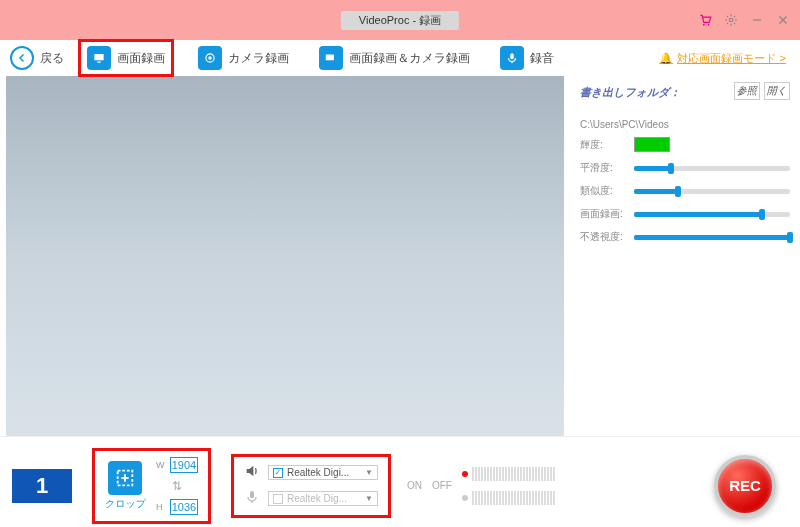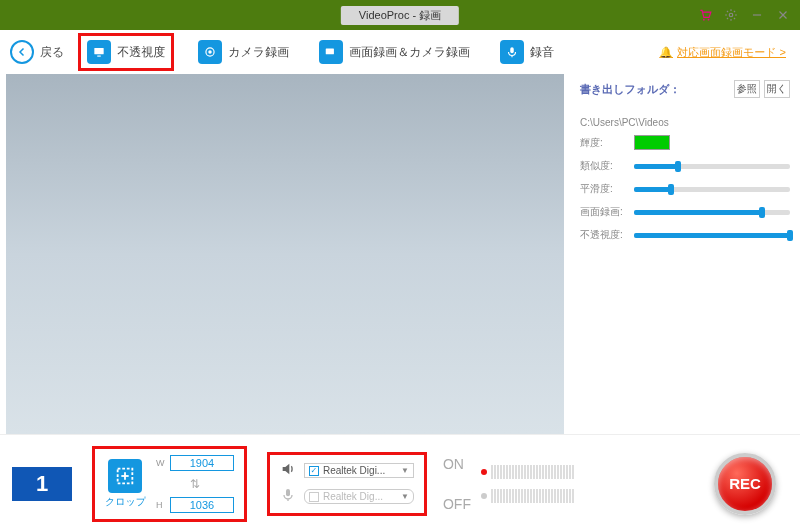--- a/index.html
+++ b/index.html
@@ -1,39 +1,39 @@
 <!DOCTYPE html>
 <html><head>
 <meta charset="utf-8">
 <style>
 * { margin: 0; padding: 0; box-sizing: border-box; font-family: "Meiryo", sans-serif; }
 body { width: 800px; height: 527px; background: #fff; overflow: hidden; position: relative; }
 
-.titlebar { height: 30px; background: #4d7c0f; position: relative; display: flex; align-items: center; }
+.titlebar { height: 40px; background: #fca5a5; position: relative; display: flex; align-items: center; }
 .title-center { position: absolute; left: 50%; transform: translateX(-50%); background: #d8d8d8; padding: 2px 18px; font-size: 11px; color: #333; border-radius: 2px; }
 .title-right { position: absolute; right: 0; display: flex; align-items: center; gap: 8px; padding-right: 8px; }
 .title-right .ico { width: 18px; height: 18px; display: flex; align-items: center; justify-content: center; cursor: pointer; color: #888; }
 .title-right .ico svg { width: 14px; height: 14px; }
 
-.topbar { height: 44px; display: flex; align-items: center; padding: 0 10px; position: relative; }
+.topbar { height: 36px; display: flex; align-items: center; padding: 0 10px; position: relative; }
 .back { display: flex; align-items: center; gap: 6px; color: #555; font-size: 12px; cursor: pointer; }
 .back-circ { width: 24px; height: 24px; border: 2px solid #1497e0; border-radius: 50%; display: flex; align-items: center; justify-content: center; color: #1497e0; }
 .modes { display: flex; gap: 18px; margin-left: 14px; }
 .mode { display: flex; align-items: center; gap: 6px; font-size: 12px; color: #444; cursor: pointer; padding: 4px 6px; }
 .mode .micon { width: 24px; height: 24px; background: #1497e0; border-radius: 4px; display: flex; align-items: center; justify-content: center; }
 .mode .micon svg { width: 14px; height: 14px; fill: #fff; }
 .mode.hl { border: 3px solid #e11; }
 .right-link { position: absolute; right: 14px; display: flex; align-items: center; gap: 4px; font-size: 11px; color: #f59b14; cursor: pointer; }
 .right-link .bell { color: #f59b14; }
 .right-link span { text-decoration: underline; }
 
 .mainrow { display: flex; height: 360px; }
 .preview { flex: 1; background: linear-gradient(180deg, #a8b5c0 0%, #c9d4dd 50%, #d9e2e8 100%); margin: 0 6px 0 6px; }
 .sidepanel { width: 230px; padding: 6px 10px; font-size: 11px; color: #555; }
-.sp-row1 { display: flex; align-items: center; justify-content: space-between; }
+.sp-row1 { display: flex; align-items: flex-end; justify-content: space-between; font-style: italic; }
 .sp-row1 .title { color: #5b6bb5; font-weight: bold; }
 .sp-row1 .btns { display: flex; gap: 4px; }
 .sp-row1 .btn { border: 1px solid #ccc; padding: 1px 2px; font-size: 10px; cursor: pointer; background: #fff; }
 .sp-path { margin-top: 19px; color: #888; font-size: 10px; }
 .sp-chk { margin-top: 10px; display: flex; align-items: center; gap: 5px; color: #aaa; font-size: 10px; }
 .sp-chk .box { width: 11px; height: 11px; border: 1px solid #ccc; }
 .sliders { margin-top: 7px; }
 .srow { display: flex; align-items: center; gap: 8px; margin-bottom: 9px; }
 .srow .lab { width: 46px; font-size: 10px; color: #888; }
 .srow .track { flex: 1; height: 5px; background: #ddd; position: relative; border-radius: 2px; }
@@ -44,37 +44,37 @@
 .bottombar { height: 98px; background: #fff; border-top: 1px solid #eee; display: flex; align-items: center; padding: 0 12px; position: relative; }
 .num1 { width: 60px; height: 34px; background: #1057b5; color: #fff; display: flex; align-items: center; justify-content: center; font-size: 22px; font-weight: bold; margin-right: 20px; }
 .cropbox { border: 3px solid #e11; padding: 6px 10px; display: flex; align-items: center; gap: 10px; margin-right: 20px; }
 .cropbtn { display: flex; flex-direction: column; align-items: center; gap: 2px; cursor: pointer; }
 .cropbtn .ci { width: 34px; height: 34px; background: #1497e0; border-radius: 4px; display: flex; align-items: center; justify-content: center; }
 .cropbtn .ci svg { width: 22px; height: 22px; stroke: #fff; fill: none; }
 .cropbtn .cl { font-size: 10px; color: #1497e0; }
 .wh { display: flex; flex-direction: column; gap: 6px; }
 .whrow { display: flex; align-items: center; gap: 4px; }
 .whrow .k { font-size: 9px; color: #999; width: 10px; }
-.whrow .v { border: 1px solid #1497e0; color: #1497e0; font-size: 11px; padding: 1px 0; width: 64px; text-align: center; }
+.whrow .v { border: 1px solid #1497e0; color: #1497e0; font-size: 11px; padding: 1px 0; width: 28px; text-align: center; }
 .link-ic { font-size: 12px; color: #aaa; align-self: center; }
 
 .audiobox { border: 3px solid #e11; padding: 6px 10px; display: flex; align-items: center; gap: 10px; margin-right: 16px; }
 .aud-col { display: flex; flex-direction: column; gap: 6px; }
 .aud-row { display: flex; align-items: center; gap: 6px; }
 .aud-row .aic { width: 18px; color: #666; }
 .aud-row .aic svg { width: 16px; height: 16px; fill: #666; }
 .aud-row.disabled .aic svg { fill: #bbb; }
 .aud-sel { display: flex; align-items: center; border: 1px solid #ccc; padding: 1px 4px; font-size: 10px; color: #555; width: 110px; cursor: pointer; background: #fff; }
 .aud-sel .cb { width: 10px; height: 10px; border: 1px solid #1497e0; margin-right: 4px; display: flex; align-items: center; justify-content: center; font-size: 8px; color: #1497e0; }
 .aud-sel .txt { flex: 1; white-space: nowrap; overflow: hidden; text-overflow: ellipsis; }
 .aud-sel .dd { font-size: 8px; color: #888; }
-.aud-sel.dis { color: #bbb; border-radius: 6px; }
+.aud-sel.dis { color: #bbb; }
 .aud-sel.dis .cb { border-color: #ccc; color: transparent; }
 
-.onoff { display: flex; flex-direction: column; gap: 24px; margin-right: 10px; font-size: 14px; color: #aaa; }
+.onoff { display: flex; gap: 10px; margin-right: 10px; font-size: 10px; color: #aaa; }
 .levels { display: flex; flex-direction: column; gap: 10px; margin-right: 20px; }
 .level { display: flex; align-items: center; gap: 4px; }
 .level .dot { width: 6px; height: 6px; border-radius: 50%; background: #e11; }
 .level .dot.off { background: #ccc; }
 .level .bars { display: flex; gap: 1px; }
 .level .bars i { width: 2px; height: 14px; background: #ddd; display: block; }
 
 .recbtn { width: 62px; height: 62px; border-radius: 50%; background: radial-gradient(circle at 35% 30%, #ff6a5a, #d40000 70%); border: 4px solid #ccc; display: flex; align-items: center; justify-content: center; color: #fff; font-weight: bold; font-size: 15px; cursor: pointer; position: absolute; right: 24px; box-shadow: inset 0 2px 6px rgba(255,255,255,.5), 0 2px 6px rgba(0,0,0,.3); }
 </style>
 </head>
@@ -120,21 +120,21 @@
     <span>戻る</span>
   </div>
   <div class="modes" id="modes">
       <div class="mode hl">
         <div class="micon">
           <svg viewBox="0 0 24 24">
             <rect x="4" y="5" width="16" height="11" rx="1"></rect>
             <rect x="9" y="18" width="6" height="2"></rect>
           </svg>
         </div>
-        <span>不透視度</span>
+        <span>画面録画</span>
       </div>
       <div class="mode">
         <div class="micon">
           <svg viewBox="0 0 24 24">
             <circle cx="12" cy="12" r="7" fill="none" stroke="#fff" stroke-width="2"></circle>
             <circle cx="12" cy="12" r="3"></circle>
           </svg>
         </div>
         <span>カメラ録画</span>
       </div>
@@ -173,31 +173,31 @@
         <div class="btn">開く</div>
       </div>
     </div>
     <div class="sp-path">C:\Users\PC\Videos</div>
     <div class="sliders" id="sliders">
         <div class="srow color">
           <span class="lab">輝度:</span>
           <div class="swatch"></div>
         </div>
         <div class="srow">
+          <span class="lab">平滑度:</span>
+          <div class="track">
+            <div class="fill" style="width:24%"></div>
+            <div class="thumb" style="left:calc(24% - 3px)"></div>
+          </div>
+        </div>
+        <div class="srow">
           <span class="lab">類似度:</span>
           <div class="track">
             <div class="fill" style="width:28%"></div>
             <div class="thumb" style="left:calc(28% - 3px)"></div>
-          </div>
-        </div>
-        <div class="srow">
-          <span class="lab">平滑度:</span>
-          <div class="track">
-            <div class="fill" style="width:24%"></div>
-            <div class="thumb" style="left:calc(24% - 3px)"></div>
           </div>
         </div>
         <div class="srow">
           <span class="lab">画面録画:</span>
           <div class="track">
             <div class="fill" style="width:82%"></div>
             <div class="thumb" style="left:calc(82% - 3px)"></div>
           </div>
         </div>
         <div class="srow">

